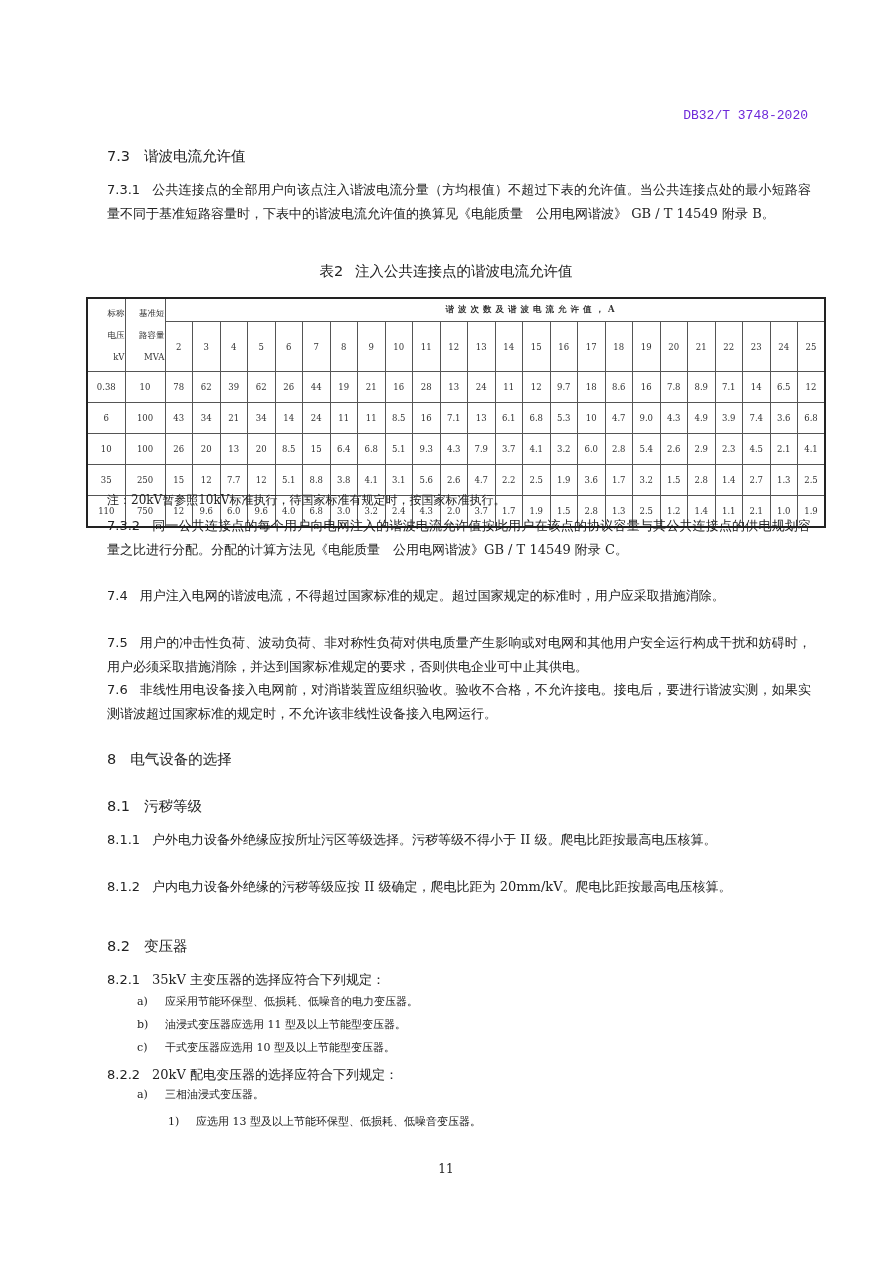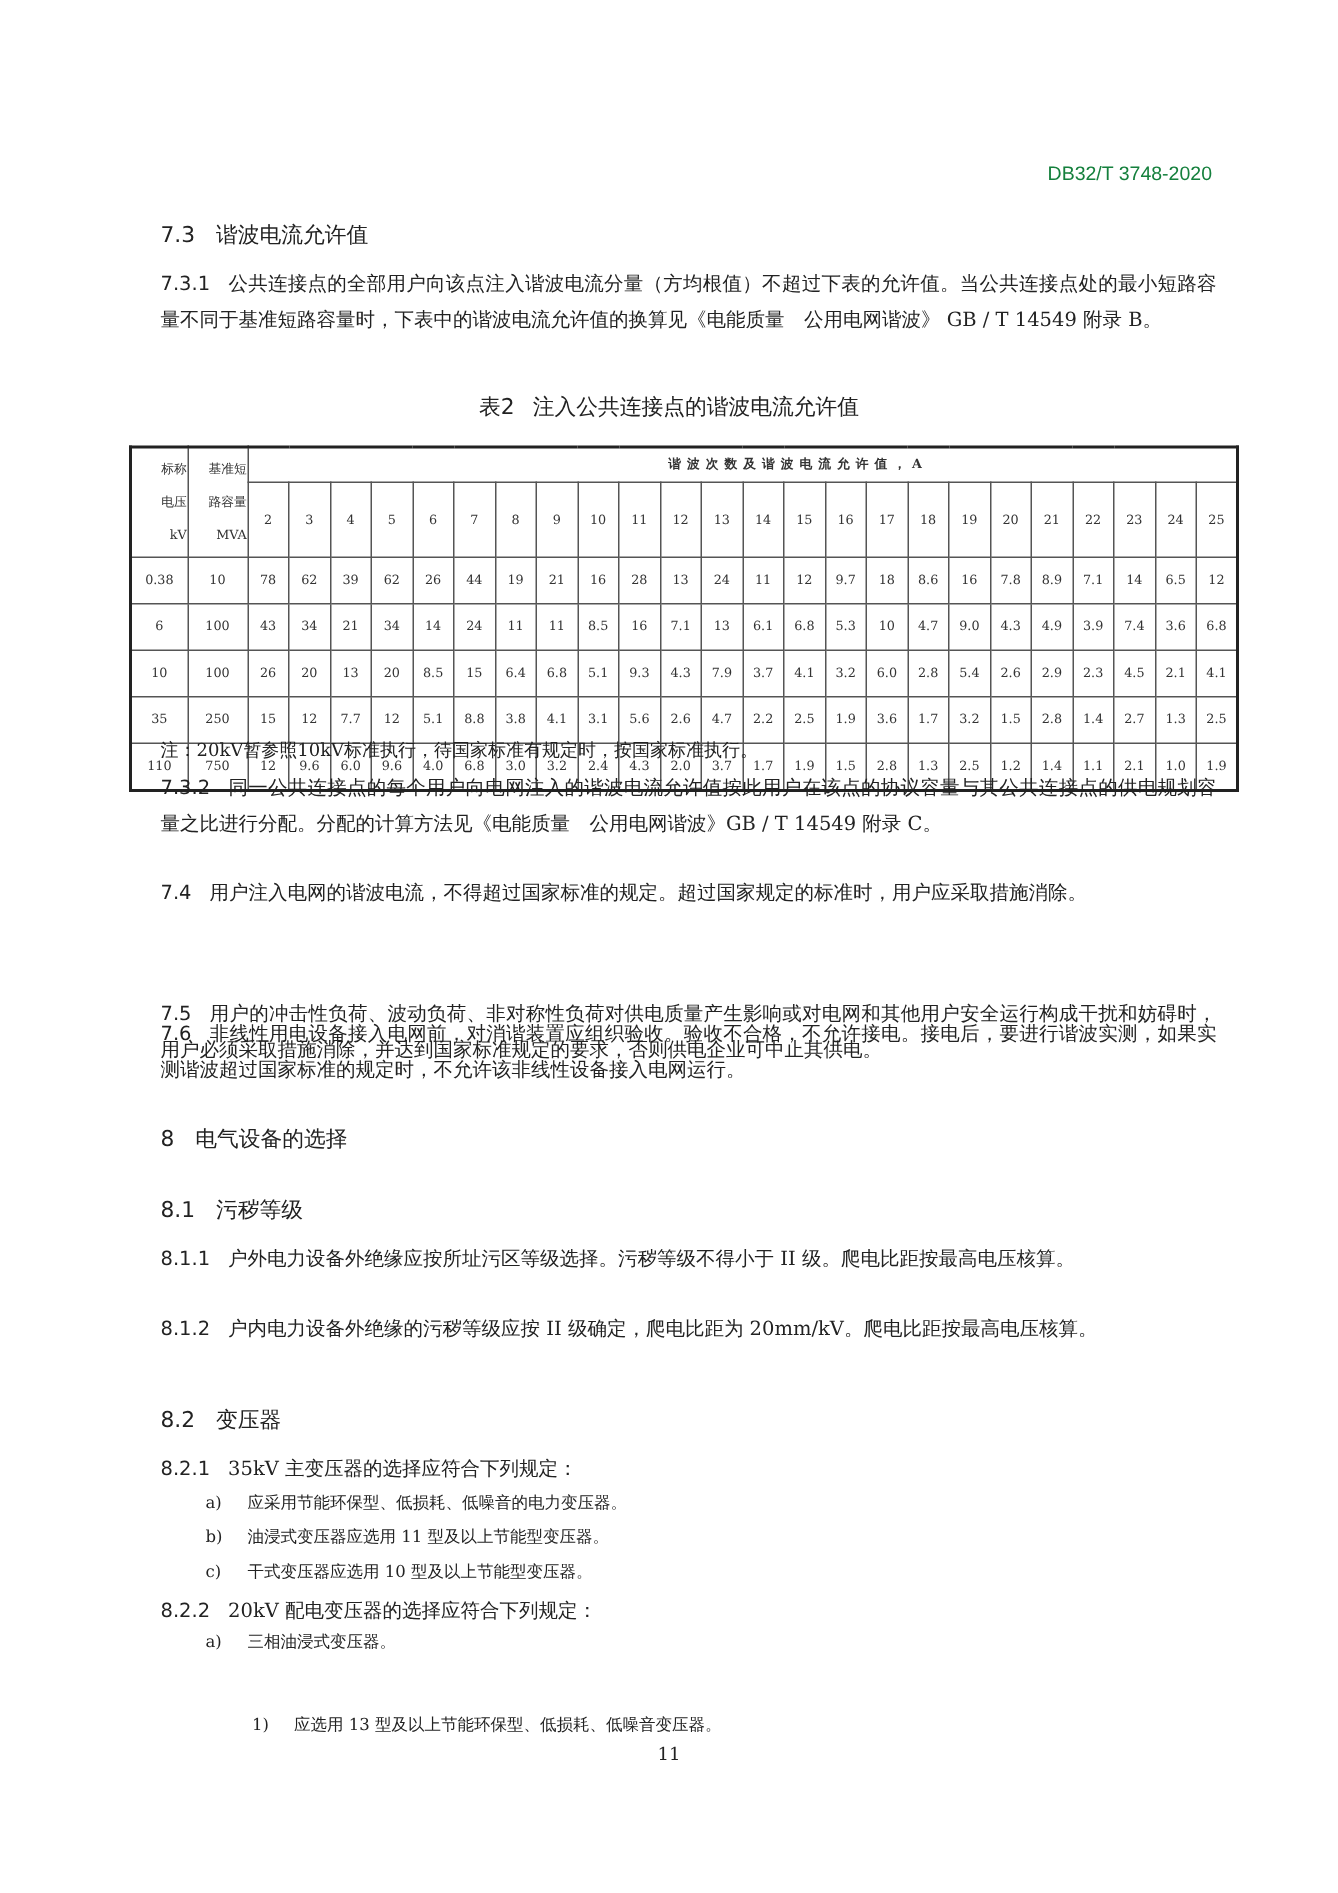--- a/index.html
+++ b/index.html
@@ -1,18 +1,18 @@
 <!DOCTYPE html>
 <html><head>
 <meta charset="utf-8">
 <style>
   html, body { margin:0; padding:0; background:#ffffff; }
   body { width:892px; height:1262px; position:relative; overflow:hidden;
          font-family:"DejaVu Serif", "Liberation Serif", serif; color:#222; }
-  .hdr-code { position:absolute; top:108px; right:84px; font-family:Liberation Sans, sans-serif; font-size:13px; color:#15803d; }
+  .hdr-code { position:absolute; top:108px; right:84px; font-family:Liberation Mono, monospace; font-size:13px; color:#6d28d9; }
   .sec { position:absolute; left:107px; font-family:"DejaVu Sans","Liberation Sans",sans-serif; font-size:14.5px; color:#222; }
   .sec .num { display:inline-block; margin-right:14px; }
   .para { position:absolute; left:107px; width:704px; font-size:13px; line-height:23.5px; text-align:justify; color:#222; }
   .para .num { font-family:"DejaVu Sans","Liberation Sans",sans-serif; margin-right:12px; }
   .tbl-title { position:absolute; top:262px; left:0; width:892px; text-align:center; font-family:"DejaVu Sans","Liberation Sans",sans-serif; font-size:14.5px; }
   .tbl-title .num { margin-right:12px; }
   table.h { position:absolute; top:297px; left:86px; width:740px; border-collapse:collapse; border:2px solid #222; table-layout:fixed; }
   table.h td { border:1px solid #555; text-align:center; font-size:8.5px; color:#333; padding:0; height:30px; }
   table.h tr.hrow1 td { height:22px; }
   table.h tr.hrow2 td { height:49px; }
@@ -231,21 +231,21 @@
 <div class="note">注：20kV暂参照10kV标准执行，待国家标准有规定时，按国家标准执行。</div>
 
 <div class="para" style="top:514px">
   <span class="num">7.3.2</span><span>同一公共连接点的每个用户向电网注入的谐波电流允许值按此用户在该点的协议容量与其公共连接点的供电规划容量之比进行分配。分配的计算方法见《电能质量　公用电网谐波》GB / T 14549 附录 C。</span>
 </div>
 
 <div class="para" style="top:584px">
   <span class="num">7.4</span><span>用户注入电网的谐波电流，不得超过国家标准的规定。超过国家规定的标准时，用户应采取措施消除。</span>
 </div>
 
-<div class="para" style="top:665px">
+<div class="para" style="top:631px">
   <span class="num">7.5</span><span>用户的冲击性负荷、波动负荷、非对称性负荷对供电质量产生影响或对电网和其他用户安全运行构成干扰和妨碍时，用户必须采取措施消除，并达到国家标准规定的要求，否则供电企业可中止其供电。</span>
 </div>
 
 <div class="para" style="top:678px">
   <span class="num">7.6</span><span>非线性用电设备接入电网前，对消谐装置应组织验收。验收不合格，不允许接电。接电后，要进行谐波实测，如果实测谐波超过国家标准的规定时，不允许该非线性设备接入电网运行。</span>
 </div>
 
 <div class="sec" style="top:750px">
   <span class="num">8</span><span>电气设备的选择</span>
 </div>
@@ -270,15 +270,15 @@
   <span class="num">8.2.1</span><span>35kV 主变压器的选择应符合下列规定：</span>
 </div>
 <div class="list" style="top:994px;left:137px"><span class="lbl">a)</span><span>应采用节能环保型、低损耗、低噪音的电力变压器。</span></div>
 <div class="list" style="top:1017px;left:137px"><span class="lbl">b)</span><span>油浸式变压器应选用 11 型及以上节能型变压器。</span></div>
 <div class="list" style="top:1040px;left:137px"><span class="lbl">c)</span><span>干式变压器应选用 10 型及以上节能型变压器。</span></div>
 
 <div class="para" style="top:1063px">
   <span class="num">8.2.2</span><span>20kV 配电变压器的选择应符合下列规定：</span>
 </div>
 <div class="list" style="top:1087px;left:137px"><span class="lbl">a)</span><span>三相油浸式变压器。</span></div>
-<div class="list" style="top:1142px;left:168px"><span class="lbl">1)</span><span>应选用 13 型及以上节能环保型、低损耗、低噪音变压器。</span></div>
+<div class="list" style="top:1114px;left:168px"><span class="lbl">1)</span><span>应选用 13 型及以上节能环保型、低损耗、低噪音变压器。</span></div>
 
 <div class="pageno">11</div>
 
 </body></html>

